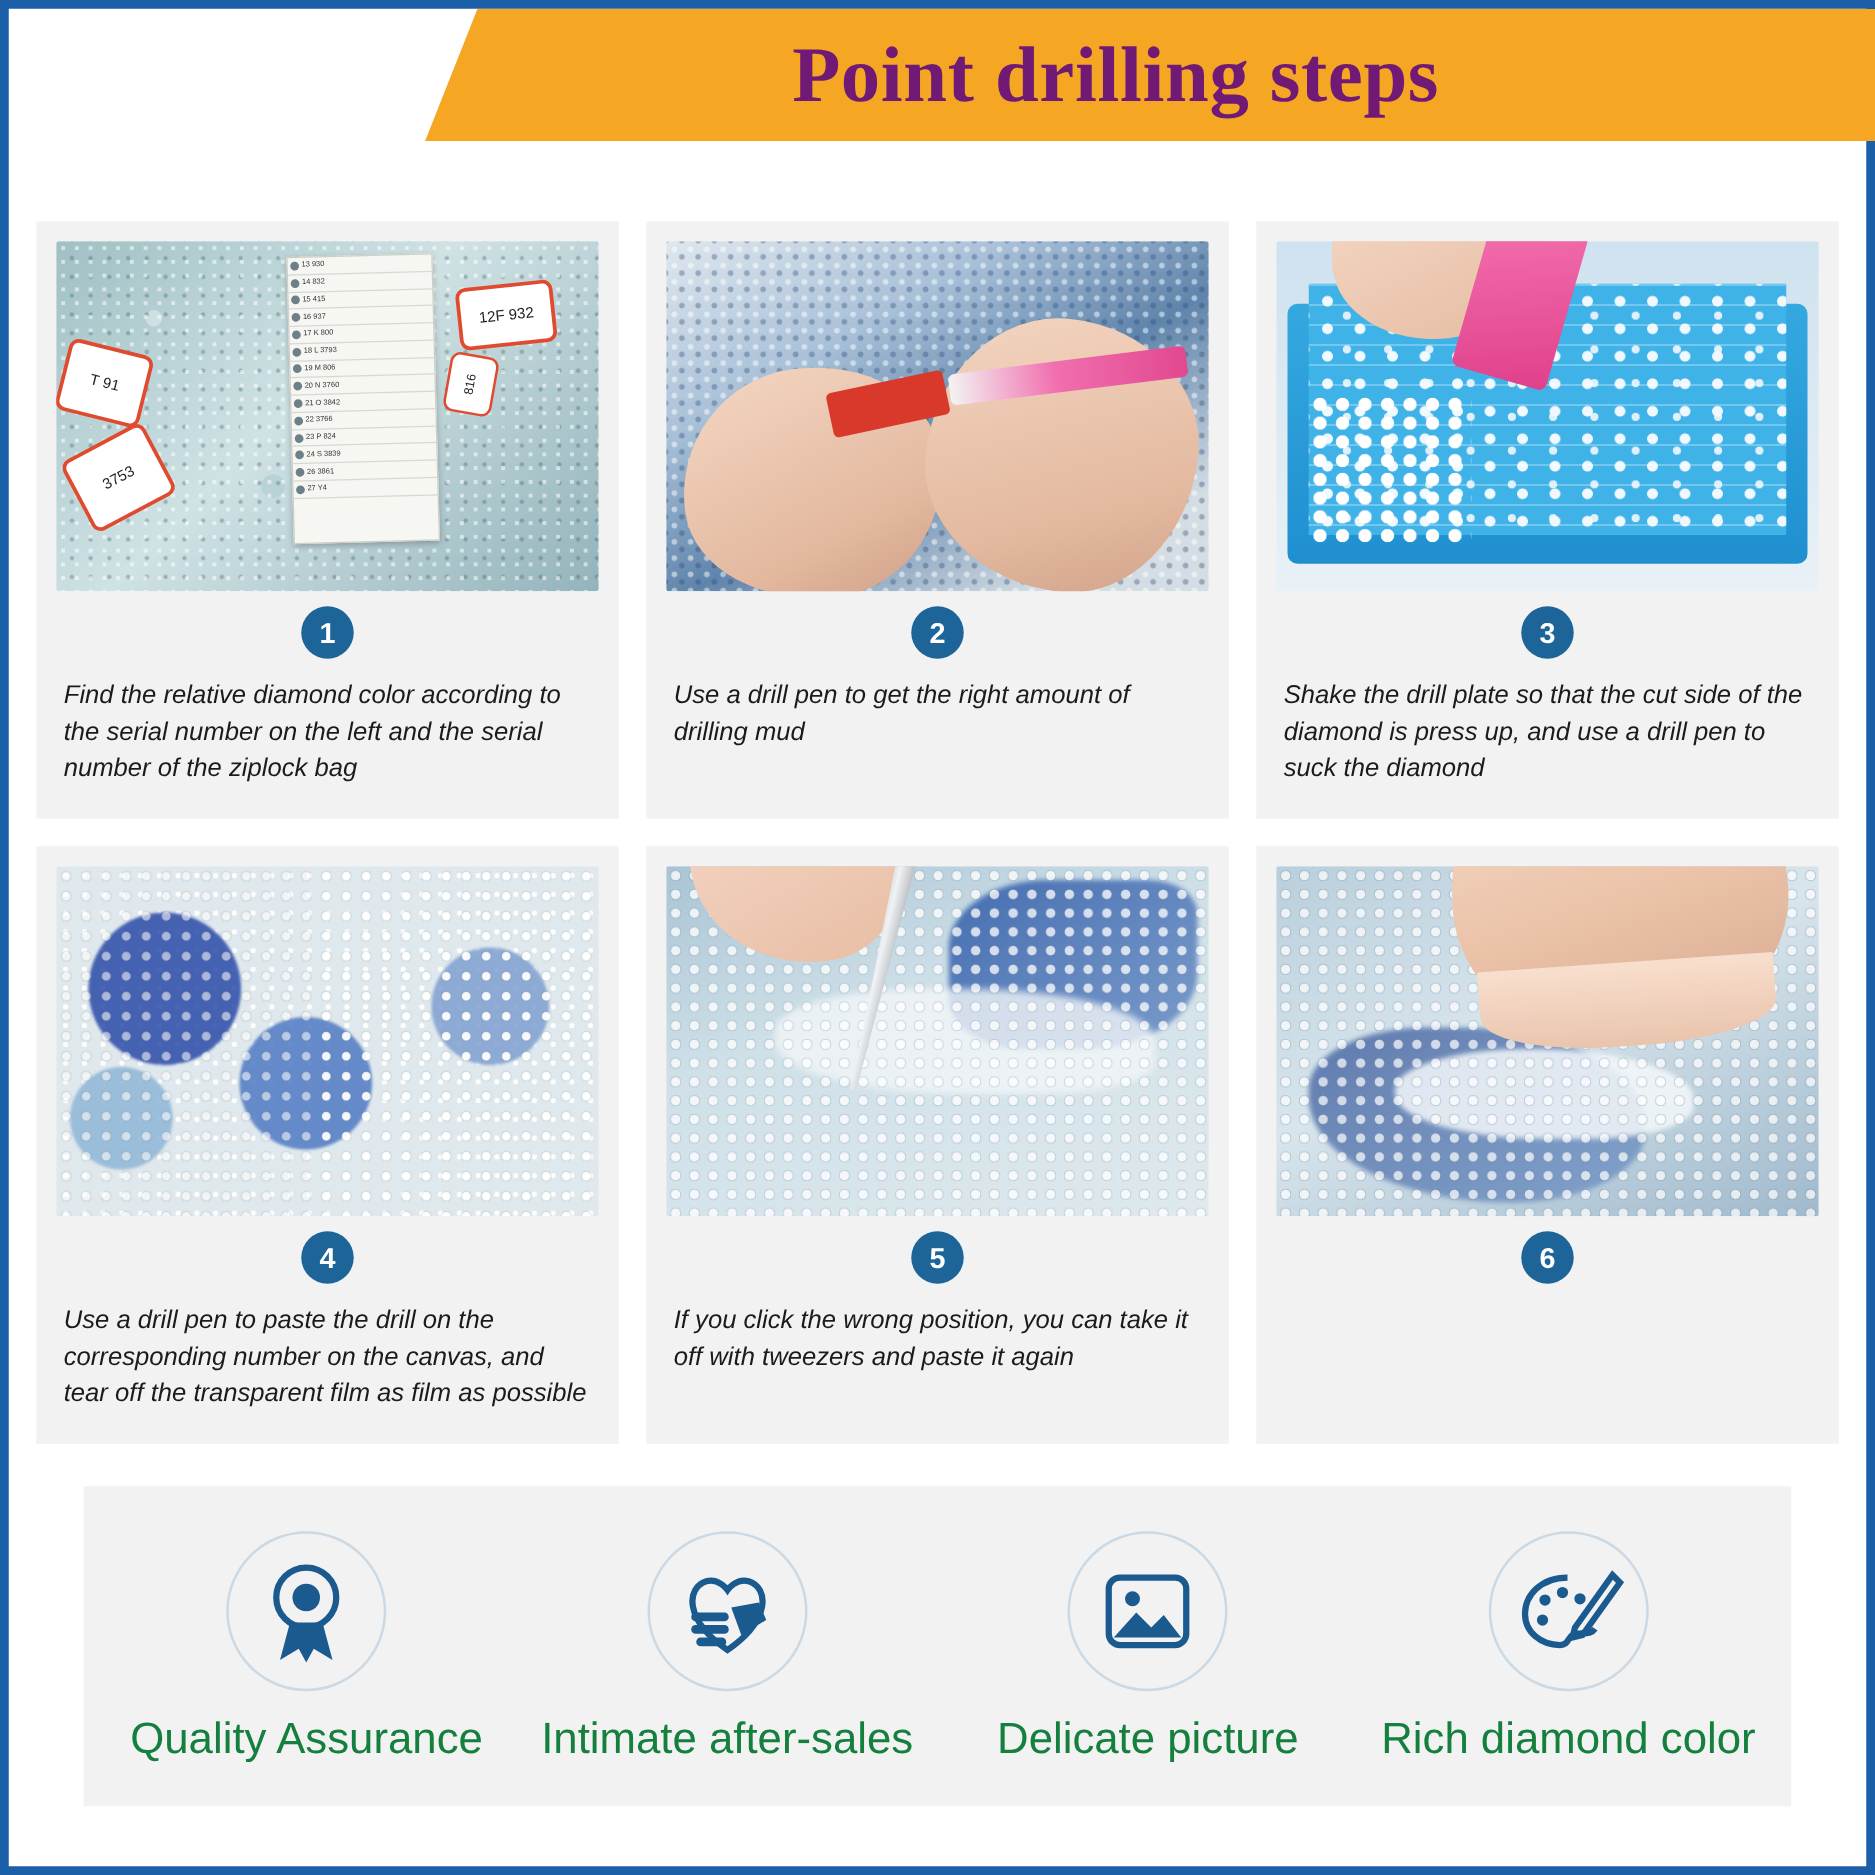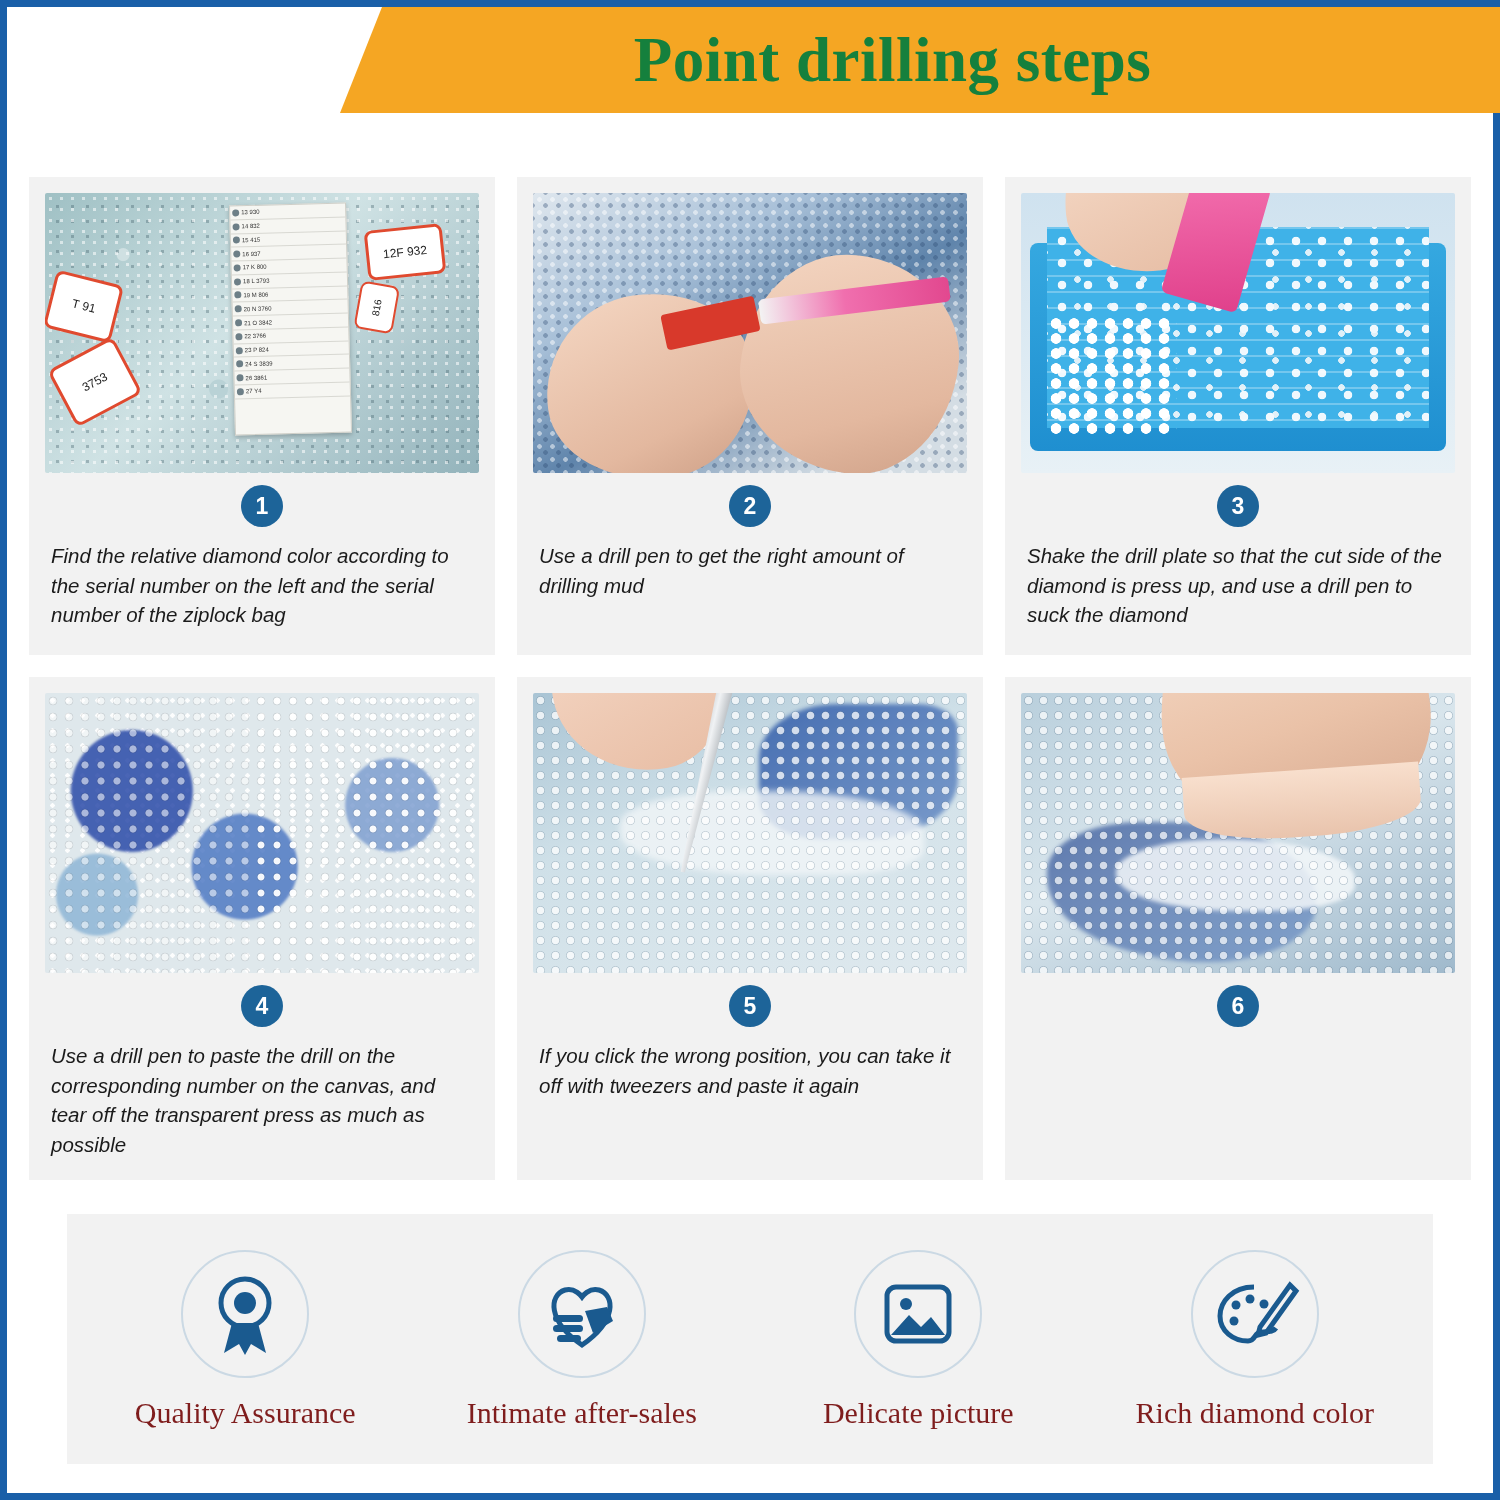--- a/index.html
+++ b/index.html
@@ -37,21 +37,21 @@
   }
   .header-title {
     position: absolute;
     left: 333px;
     top: 0;
     width: 1160px;
     height: 106px;
     display: flex;
     align-items: center;
     justify-content: center;
-    color: #15803d;
+    color: #701a75;
     font-family: "Liberation Serif", serif;
     font-size: 63px;
     font-weight: bold;
     letter-spacing: 0.5px;
     padding-right: 55px;
   }
 
   
   .steps-grid {
     display: grid;
@@ -336,23 +336,23 @@
     gap: 18px;
   }
   .feature-icon {
     width: 128px; height: 128px;
     border-radius: 50%;
     border: 2px solid #cbd9e4;
     display: flex; align-items: center; justify-content: center;
   }
   .feature-icon svg { display: block; }
   .feature-label {
-    font-family: Liberation Serif, serif;
-    font-size: 30px;
-    color: #7f1d1d;
+    font-family: Liberation Sans, sans-serif;
+    font-size: 35px;
+    color: #15803d;
   }
 </style>
 </head>
 <body>
 
 <div class="page">
 
   <div class="header">
     <div class="header-band"></div>
     <div class="header-title">Point drilling steps</div>
@@ -421,21 +421,21 @@
 
     <div class="step-card">
       <div class="step-photo">
         <div class="ph p4">
           <div class="dots"></div>
           <div class="beadgrid"></div>
           <div class="letters"></div>
         </div>
       </div>
       <div class="badge">4</div>
-      <div class="step-text">Use a drill pen to paste the drill on the corresponding number on the canvas, and tear off the transparent press as much as possible</div>
+      <div class="step-text">Use a drill pen to paste the drill on the corresponding number on the canvas, and tear off the transparent film as film as possible</div>
     </div>
 
     <div class="step-card">
       <div class="step-photo">
         <div class="ph p5">
           <div class="blue"></div>
           <div class="white"></div>
           <div class="beadgrid"></div>
           <div class="hand5"></div>
           <div class="tweez"></div>

